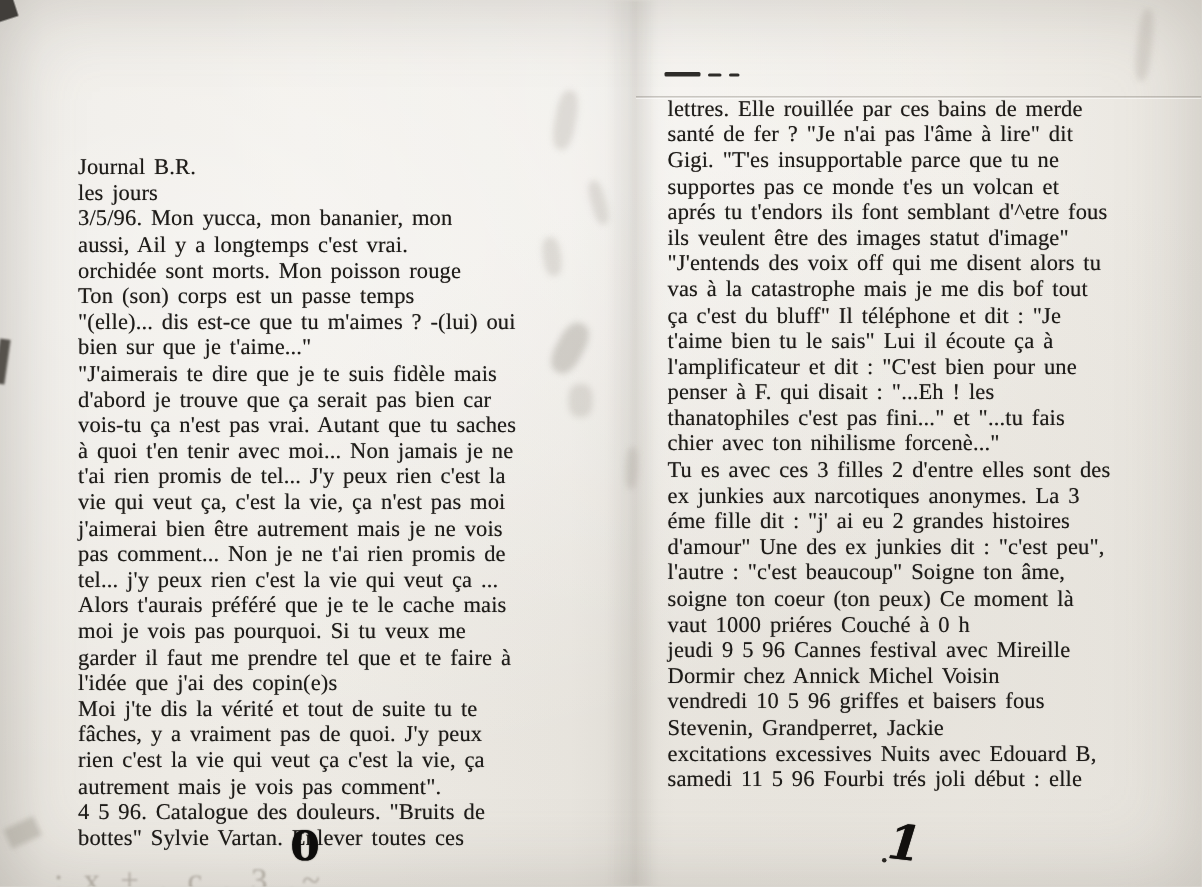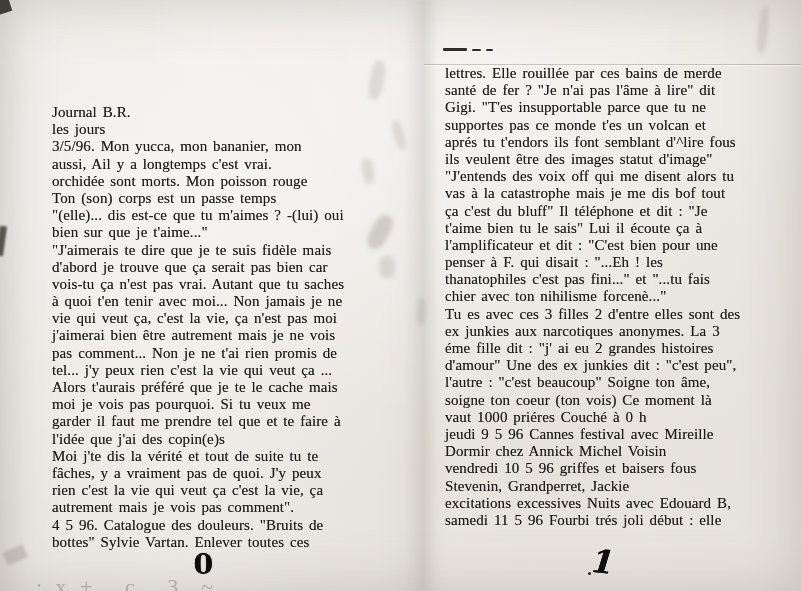--- a/index.html
+++ b/index.html
@@ -98,20 +98,21 @@
     <div class="line">3/5/96. Mon yucca, mon bananier, mon</div>
     <div class="line">aussi, Ail y a longtemps c'est vrai.</div>
     <div class="line">orchidée sont morts. Mon poisson rouge</div>
     <div class="line">Ton (son) corps est un passe temps</div>
     <div class="line">"(elle)... dis est-ce que tu m'aimes ? -(lui) oui</div>
     <div class="line">bien sur que je t'aime..."</div>
     <div class="line">"J'aimerais te dire que je te suis fidèle mais</div>
     <div class="line">d'abord je trouve que ça serait pas bien car</div>
     <div class="line">vois-tu ça n'est pas vrai. Autant que tu saches</div>
     <div class="line">à quoi t'en tenir avec moi... Non jamais je ne</div>
+    <div class="line">t'ai rien promis de tel... J'y peux rien c'est la</div>
     <div class="line">vie qui veut ça, c'est la vie, ça n'est pas moi</div>
     <div class="line">j'aimerai bien être autrement mais je ne vois</div>
     <div class="line">pas comment... Non je ne t'ai rien promis de</div>
     <div class="line">tel... j'y peux rien c'est la vie qui veut ça ...</div>
     <div class="line">Alors t'aurais préféré que je te le cache mais</div>
     <div class="line">moi je vois pas pourquoi. Si tu veux me</div>
     <div class="line">garder il faut me prendre tel que et te faire à</div>
     <div class="line">l'idée que j'ai des copin(e)s</div>
     <div class="line">Moi j'te dis la vérité et tout de suite tu te</div>
     <div class="line">fâches, y a vraiment pas de quoi. J'y peux</div>
@@ -119,36 +120,36 @@
     <div class="line">autrement mais je vois pas comment".</div>
     <div class="line">4 5 96. Catalogue des douleurs. "Bruits de</div>
     <div class="line">bottes" Sylvie Vartan. Enlever toutes ces</div>
   </div>
 
   <div class="col col-right">
     <div class="line">lettres. Elle rouillée par ces bains de merde</div>
     <div class="line">santé de fer ? "Je n'ai pas l'âme à lire" dit</div>
     <div class="line">Gigi. "T'es insupportable parce que tu ne</div>
     <div class="line">supportes pas ce monde t'es un volcan et</div>
-    <div class="line">aprés tu t'endors ils font semblant d'^lire fous</div>
+    <div class="line">aprés tu t'endors ils font semblant d'^etre fous</div>
     <div class="line">ils veulent être des images statut d'image"</div>
     <div class="line">"J'entends des voix off qui me disent alors tu</div>
     <div class="line">vas à la catastrophe mais je me dis bof tout</div>
     <div class="line">ça c'est du bluff" Il téléphone et dit : "Je</div>
     <div class="line">t'aime bien tu le sais" Lui il écoute ça à</div>
     <div class="line">l'amplificateur et dit : "C'est bien pour une</div>
     <div class="line">penser à F. qui disait : "...Eh ! les</div>
     <div class="line">thanatophiles c'est pas fini..." et "...tu fais</div>
     <div class="line">chier avec ton nihilisme forcenè..."</div>
     <div class="line">Tu es avec ces 3 filles 2 d'entre elles sont des</div>
     <div class="line">ex junkies aux narcotiques anonymes. La 3</div>
     <div class="line">éme fille dit : "j' ai eu 2 grandes histoires</div>
     <div class="line">d'amour" Une des ex junkies dit : "c'est peu",</div>
     <div class="line">l'autre : "c'est beaucoup" Soigne ton âme,</div>
-    <div class="line">soigne ton coeur (ton vois) Ce moment là</div>
+    <div class="line">soigne ton coeur (ton peux) Ce moment là</div>
     <div class="line">vaut 1000 priéres Couché à 0 h</div>
     <div class="line">jeudi 9 5 96 Cannes festival avec Mireille</div>
     <div class="line">Dormir chez Annick Michel Voisin</div>
     <div class="line">vendredi 10 5 96 griffes et baisers fous</div>
     <div class="line">Stevenin, Grandperret, Jackie</div>
     <div class="line">excitations excessives Nuits avec Edouard B,</div>
     <div class="line">samedi 11 5 96 Fourbi trés joli début : elle</div>
   </div>
 
   <div class="pagenum-zero">0</div>

